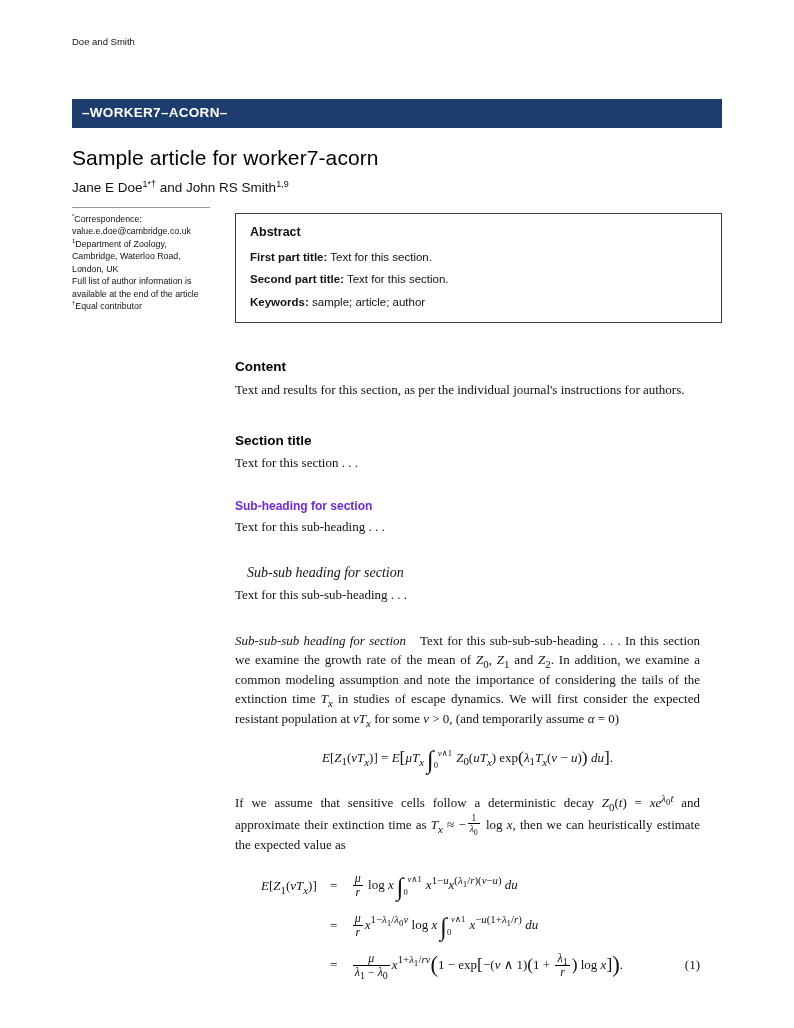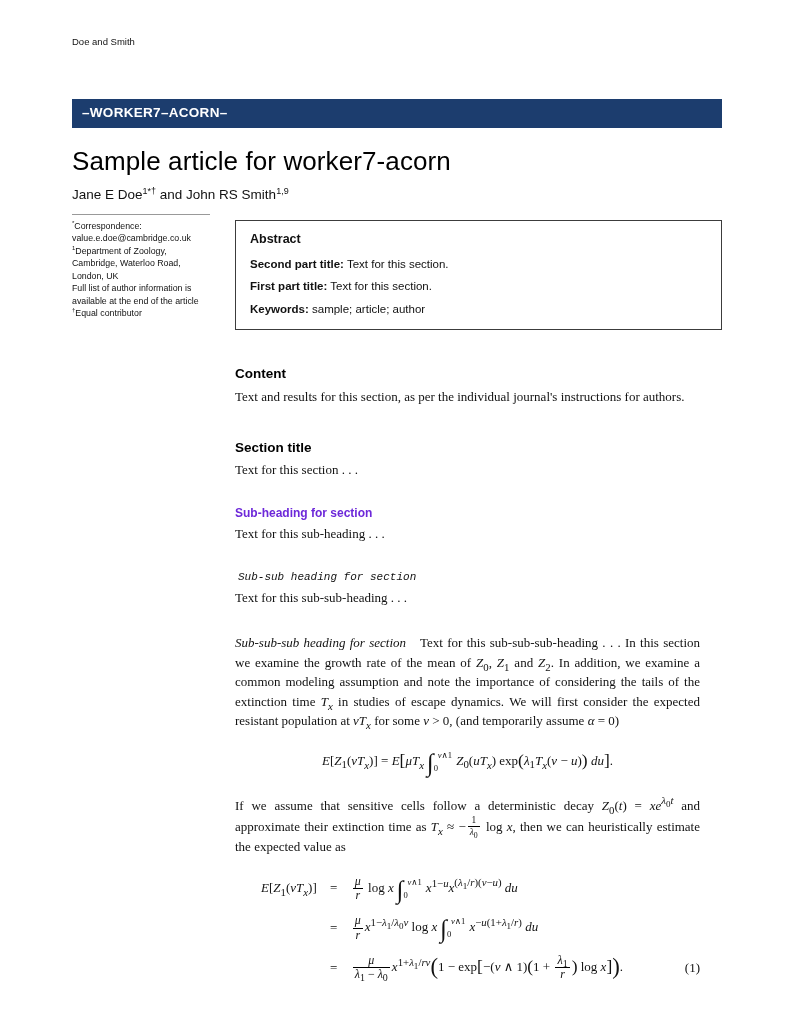--- a/index.html
+++ b/index.html
@@ -14,21 +14,21 @@
 
   .banner{
     margin-top:52px;height:29px;line-height:27px;
     background:#1c3d6e;color:#fff;
     font-family:"Liberation Sans",sans-serif;font-weight:bold;
     font-size:13.5px;letter-spacing:.3px;padding-left:10px;
   }
 
   .title{
     margin-top:18px;font-family:"Liberation Sans",sans-serif;
-    font-size:26px;font-weight:500;color:#000;letter-spacing:.1px;
+    font-size:21px;font-weight:500;color:#000;letter-spacing:.1px;
   }
   .authors{
     margin-top:10px;font-family:"Liberation Sans",sans-serif;
     font-size:13.5px;font-weight:500;
   }
   .authors sup{font-size:9px;line-height:0;}
   .authorrule{margin-top:12px;width:138px;border-top:1px solid #999;}
 
   .toprow{display:flex;margin-top:5px;align-items:flex-start;}
   .sidebar{
@@ -53,22 +53,22 @@
   h3.sec{
     font-family:"Liberation Sans",sans-serif;font-size:13.5px;font-weight:bold;
     text-align:left;margin:32px 0 2px 0;color:#000;
   }
   h3.sec.first{margin-top:34px;}
   h4.subsec{
     font-family:"Liberation Sans",sans-serif;font-size:12px;font-weight:600;
     text-align:left;margin:24px 0 1px 0;color:#6d28d9;
   }
   h5.subsub{
-    font-family:Liberation Mono, monospace;font-size:11px;font-style:italic;font-weight:normal;
-    text-align:left;margin:26px 0 1px 3px;
+    font-family:Liberation Serif, serif;font-size:14px;font-style:italic;font-weight:normal;
+    text-align:left;margin:26px 0 1px 12px;
   }
   p.lead{margin-top:2px;}
   p.runpara{margin-top:26px;}
   .runin{font-style:italic;margin-right:14px;}
   p.body2{margin-top:20px;}
 
   sup,sub{line-height:0;}
 
   
   .math{white-space:nowrap;}
@@ -118,22 +118,22 @@
       <div><sup>1</sup>Department of Zoology,</div>
       <div>Cambridge, Waterloo Road,</div>
       <div>London, UK</div>
       <div>Full list of author information is</div>
       <div>available at the end of the article</div>
       <div><sup>†</sup>Equal contributor</div>
     </aside>
 
     <section class="abstract">
       <div class="abshead">Abstract</div>
+      <p><b>First part title:</b> <span>Text for this section.</span></p>
       <p><b>Second part title:</b> <span>Text for this section.</span></p>
-      <p><b>First part title:</b> <span>Text for this section.</span></p>
       <p><b>Keywords:</b> <span>sample; article; author</span></p>
     </section>
   </div>
 
   <main class="main">
 
     <h3 class="sec first">Content</h3>
     <p class="lead">Text and results for this section, as per the individual journal's instructions for authors.</p>
 
     <h3 class="sec">Section title</h3>

